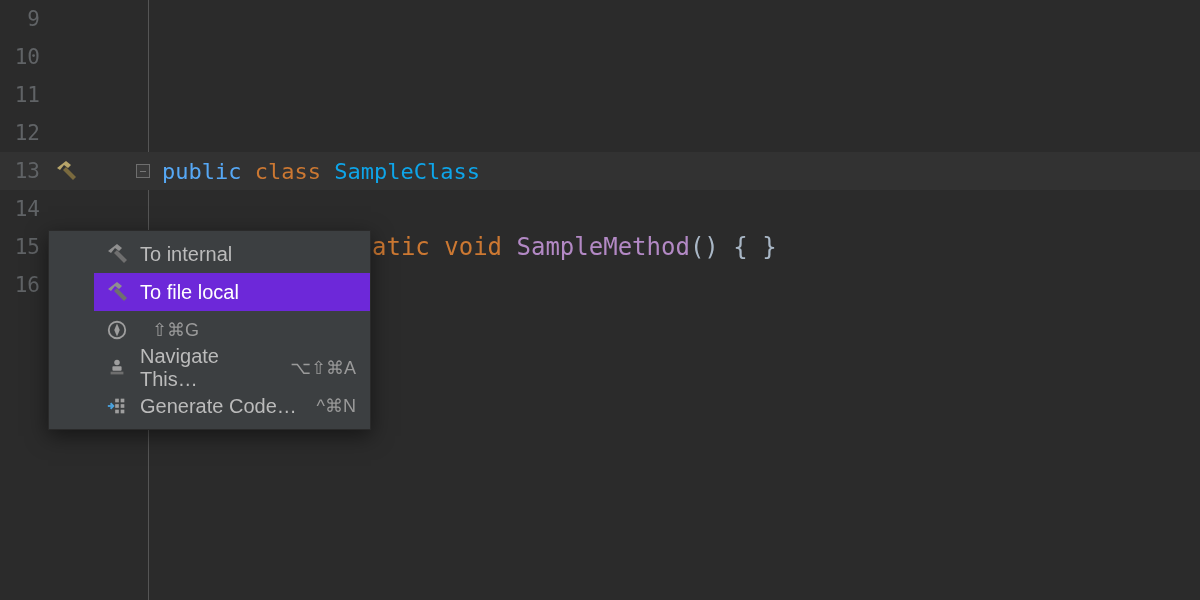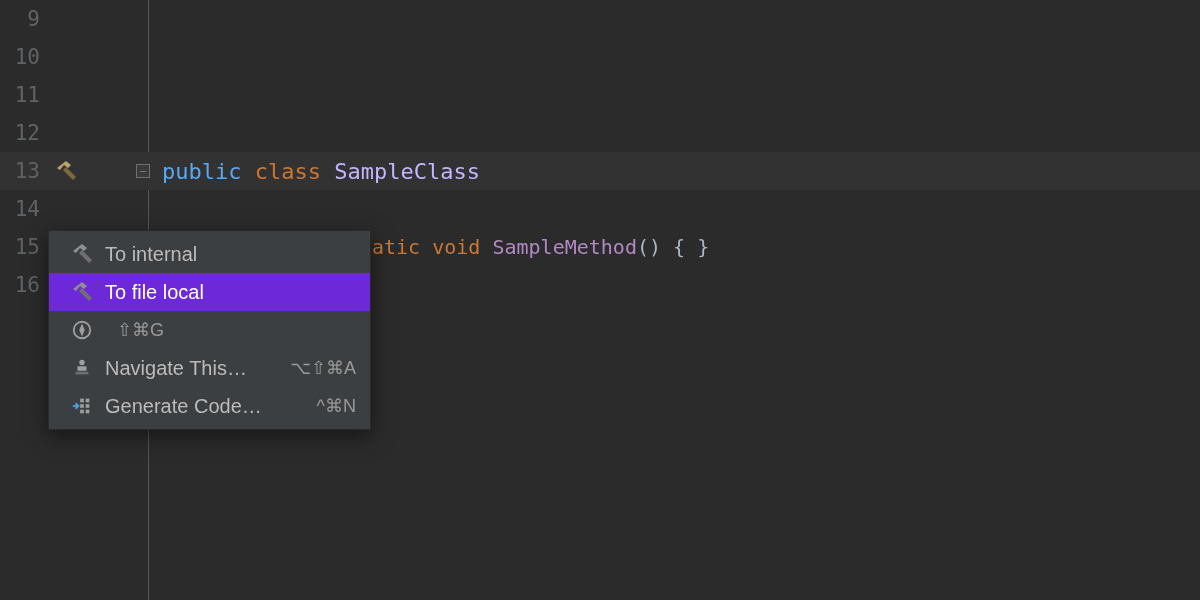--- a/index.html
+++ b/index.html
@@ -45,21 +45,21 @@
   }
   .code {
     padding-left:14px;
     white-space:pre;
     font-size:22px;
   }
   .kw-public { color:#56a8f5; }
   .kw-class { color:#cc7832; }
   .kw-void { color:#cc7832; }
   .kw-static { color:#cc7832; }
-  .classname { color:#c4b5fd; }
+  .classname { color:#0ea5e9; }
   .methodname { color:#b389c5; }
   .punc { color:#a9b7c6; }
   .folding-handle {
     width:14px; height:14px;
     border:1px solid #6e6e6e;
     background:#3a3a3a;
     font-size:10px;
     line-height:12px;
     text-align:center;
     color:#8a8a8a;
@@ -87,22 +87,23 @@
     font-family:-apple-system,"Helvetica Neue",sans-serif;
     font-size:20px;
     color:#bbbbbb;
     padding:4px 0;
     z-index:10;
   }
   .menu-item {
     display:flex;
     align-items:center;
     height:38px;
-    padding:0 14px 0 20px;
+    padding:0 14px 0 10px;
     cursor:pointer;
+    margin-left:45px;
   }
   .menu-item.selected {
     background:#6d28d9;
     color:#ffffff;
   }
   .menu-icon {
     width:26px; height:26px;
     margin-right:10px;
     display:flex; align-items:center; justify-content:center;
     flex-shrink:0;
@@ -111,21 +112,21 @@
   .menu-shortcut {
     color:#9a9a9a;
     font-size:18px;
     margin-left:12px;
   }
   .compass svg, .inspect svg, .gen svg { width:22px; height:22px; display:block; }
   .under-menu-code {
     position:absolute;
     left:162px;
     white-space:pre;
-    font-size:20px;
+    font-size:24px;
   }
 </style>
 </head>
 <body>
 
 <div class="editor">
   <div class="gutter-border"></div>
 
   <div class="line">
     <div class="gutter">9</div>

